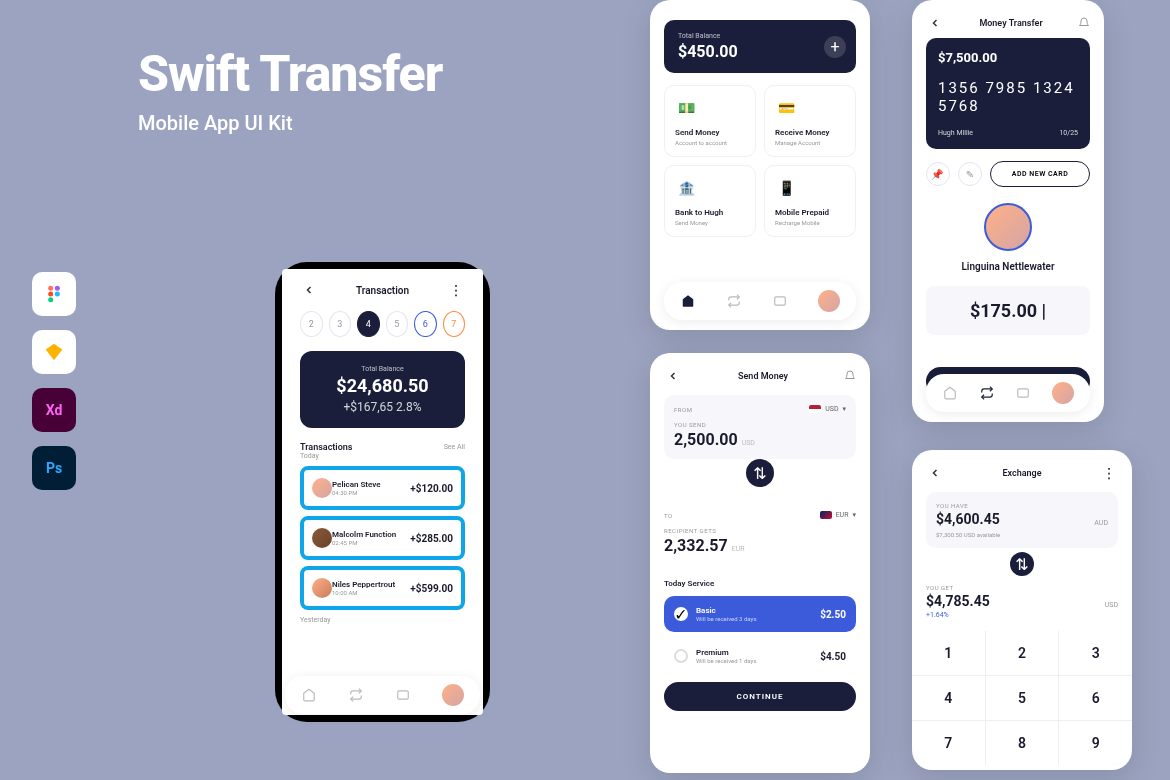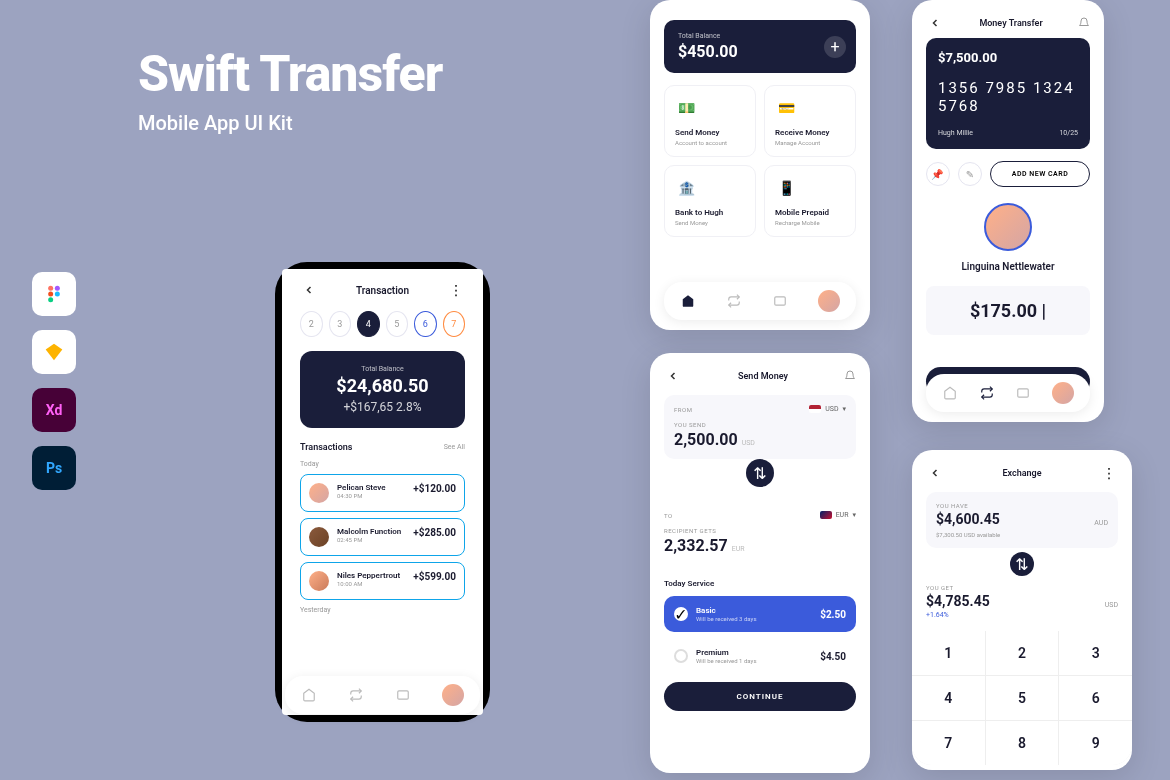--- a/index.html
+++ b/index.html
@@ -17,25 +17,25 @@
 .more-btn{width:18px;height:18px;display:flex;align-items:center;justify-content:center;cursor:pointer;font-size:14px}
 .tabs{display:flex;gap:6px;margin-bottom:14px;justify-content:center}
 .tab{width:26px;height:26px;border-radius:50%;border:1px solid #e5e5f0;display:flex;align-items:center;justify-content:center;font-size:9px;color:#999;cursor:pointer}
 .tab.active{background:#1a1e3a;color:#fff;border-color:#1a1e3a}
 .tab.blue{border-color:#3b5bdb;color:#3b5bdb}
 .tab.orange{border-color:#ff8c42;color:#ff8c42}
 .balance-card{background:#1a1e3a;border-radius:12px;padding:14px;text-align:center;color:#fff;margin-bottom:14px}
 .balance-label{font-size:7px;opacity:.7;margin-bottom:2px}
 .balance-amount{font-size:18px;font-weight:700;margin-bottom:4px}
 .balance-change{font-size:12px;opacity:.8}
-.section-header{display:flex;justify-content:space-between;align-items:center;margin-bottom:8px}
+.section-header{display:flex;justify-content:space-between;align-items:center;}
 .section-title{font-size:9px;font-weight:600;color:#1a1a2e}
 .see-all{font-size:7px;color:#999;cursor:pointer}
 .day-label{font-size:7px;color:#999;margin-bottom:6px}
-.tx-item{display:flex;gap:8px;padding:8px;background:#fff;border:1px solid #0ea5e9;border-radius:8px;margin-bottom:6px}
+.tx-item{display:flex;align-items:center;padding:8px;background:#fff;border:4px solid #0ea5e9;border-radius:8px;margin-bottom:6px}
 .tx-avatar{width:20px;height:20px;border-radius:50%;background:linear-gradient(135deg,#ffb088,#d4a5a5)}
 .tx-info{flex:1}
 .tx-name{font-size:8px;font-weight:600;color:#1a1a2e}
 .tx-time{font-size:6px;color:#999}
 .tx-amount{font-size:10px;font-weight:700;color:#1a1a2e}
 .bottom-nav{position:absolute;bottom:8px;left:10px;right:10px;background:#fff;border-radius:18px;padding:8px 16px;display:flex;justify-content:space-between;align-items:center;box-shadow:0 2px 12px rgba(0,0,0,.08)}
 .nav-icon{width:16px;height:16px;display:flex;align-items:center;justify-content:center;color:#bbb;cursor:pointer}
 .nav-icon.active{color:#1a1e3a}
 .nav-avatar{width:22px;height:22px;border-radius:50%;background:linear-gradient(135deg,#ffb088,#d4a5a5)}
 .card{position:absolute;background:#fff;border-radius:20px;box-shadow:0 8px 32px rgba(0,0,0,.12)}

